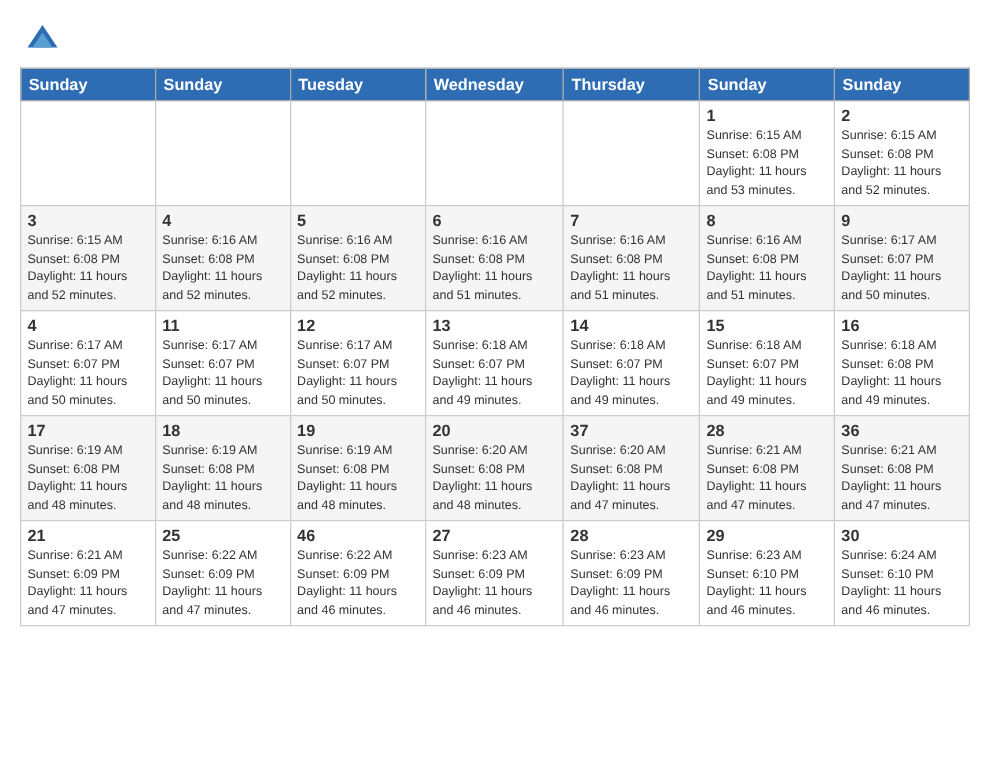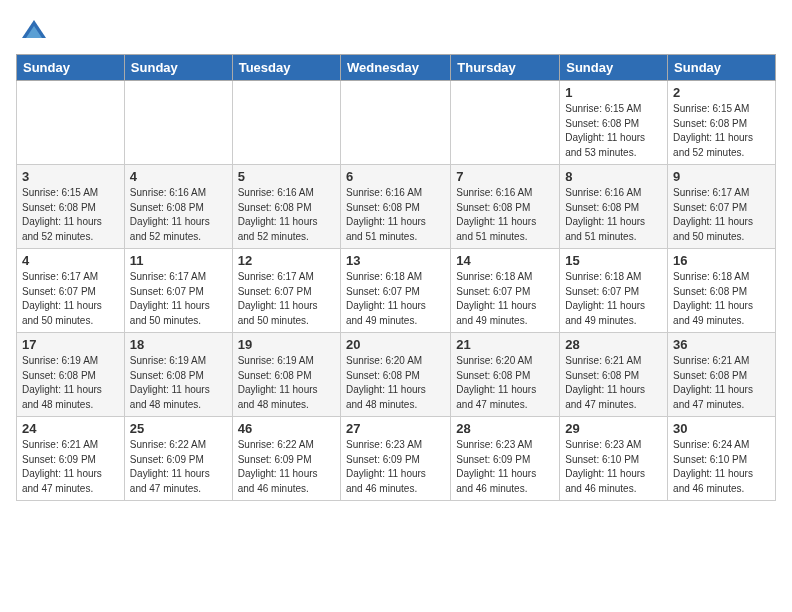--- a/index.html
+++ b/index.html
@@ -217,35 +217,35 @@
           </td>
           <td>
             <span class="day-num">19</span>
             <div class="day-info">Sunrise: 6:19 AM<br>Sunset: 6:08 PM<br>Daylight: 11 hours<br>and 48 minutes.</div>
           </td>
           <td>
             <span class="day-num">20</span>
             <div class="day-info">Sunrise: 6:20 AM<br>Sunset: 6:08 PM<br>Daylight: 11 hours<br>and 48 minutes.</div>
           </td>
           <td>
-            <span class="day-num">21</span>
+            <span class="day-num">37</span>
             <div class="day-info">Sunrise: 6:20 AM<br>Sunset: 6:08 PM<br>Daylight: 11 hours<br>and 47 minutes.</div>
           </td>
           <td>
             <span class="day-num">28</span>
             <div class="day-info">Sunrise: 6:21 AM<br>Sunset: 6:08 PM<br>Daylight: 11 hours<br>and 47 minutes.</div>
           </td>
           <td>
             <span class="day-num">36</span>
             <div class="day-info">Sunrise: 6:21 AM<br>Sunset: 6:08 PM<br>Daylight: 11 hours<br>and 47 minutes.</div>
           </td>
         </tr>
         <tr>
           <td>
-            <span class="day-num">24</span>
+            <span class="day-num">21</span>
             <div class="day-info">Sunrise: 6:21 AM<br>Sunset: 6:09 PM<br>Daylight: 11 hours<br>and 47 minutes.</div>
           </td>
           <td>
             <span class="day-num">25</span>
             <div class="day-info">Sunrise: 6:22 AM<br>Sunset: 6:09 PM<br>Daylight: 11 hours<br>and 47 minutes.</div>
           </td>
           <td>
             <span class="day-num">46</span>
             <div class="day-info">Sunrise: 6:22 AM<br>Sunset: 6:09 PM<br>Daylight: 11 hours<br>and 46 minutes.</div>
           </td>

